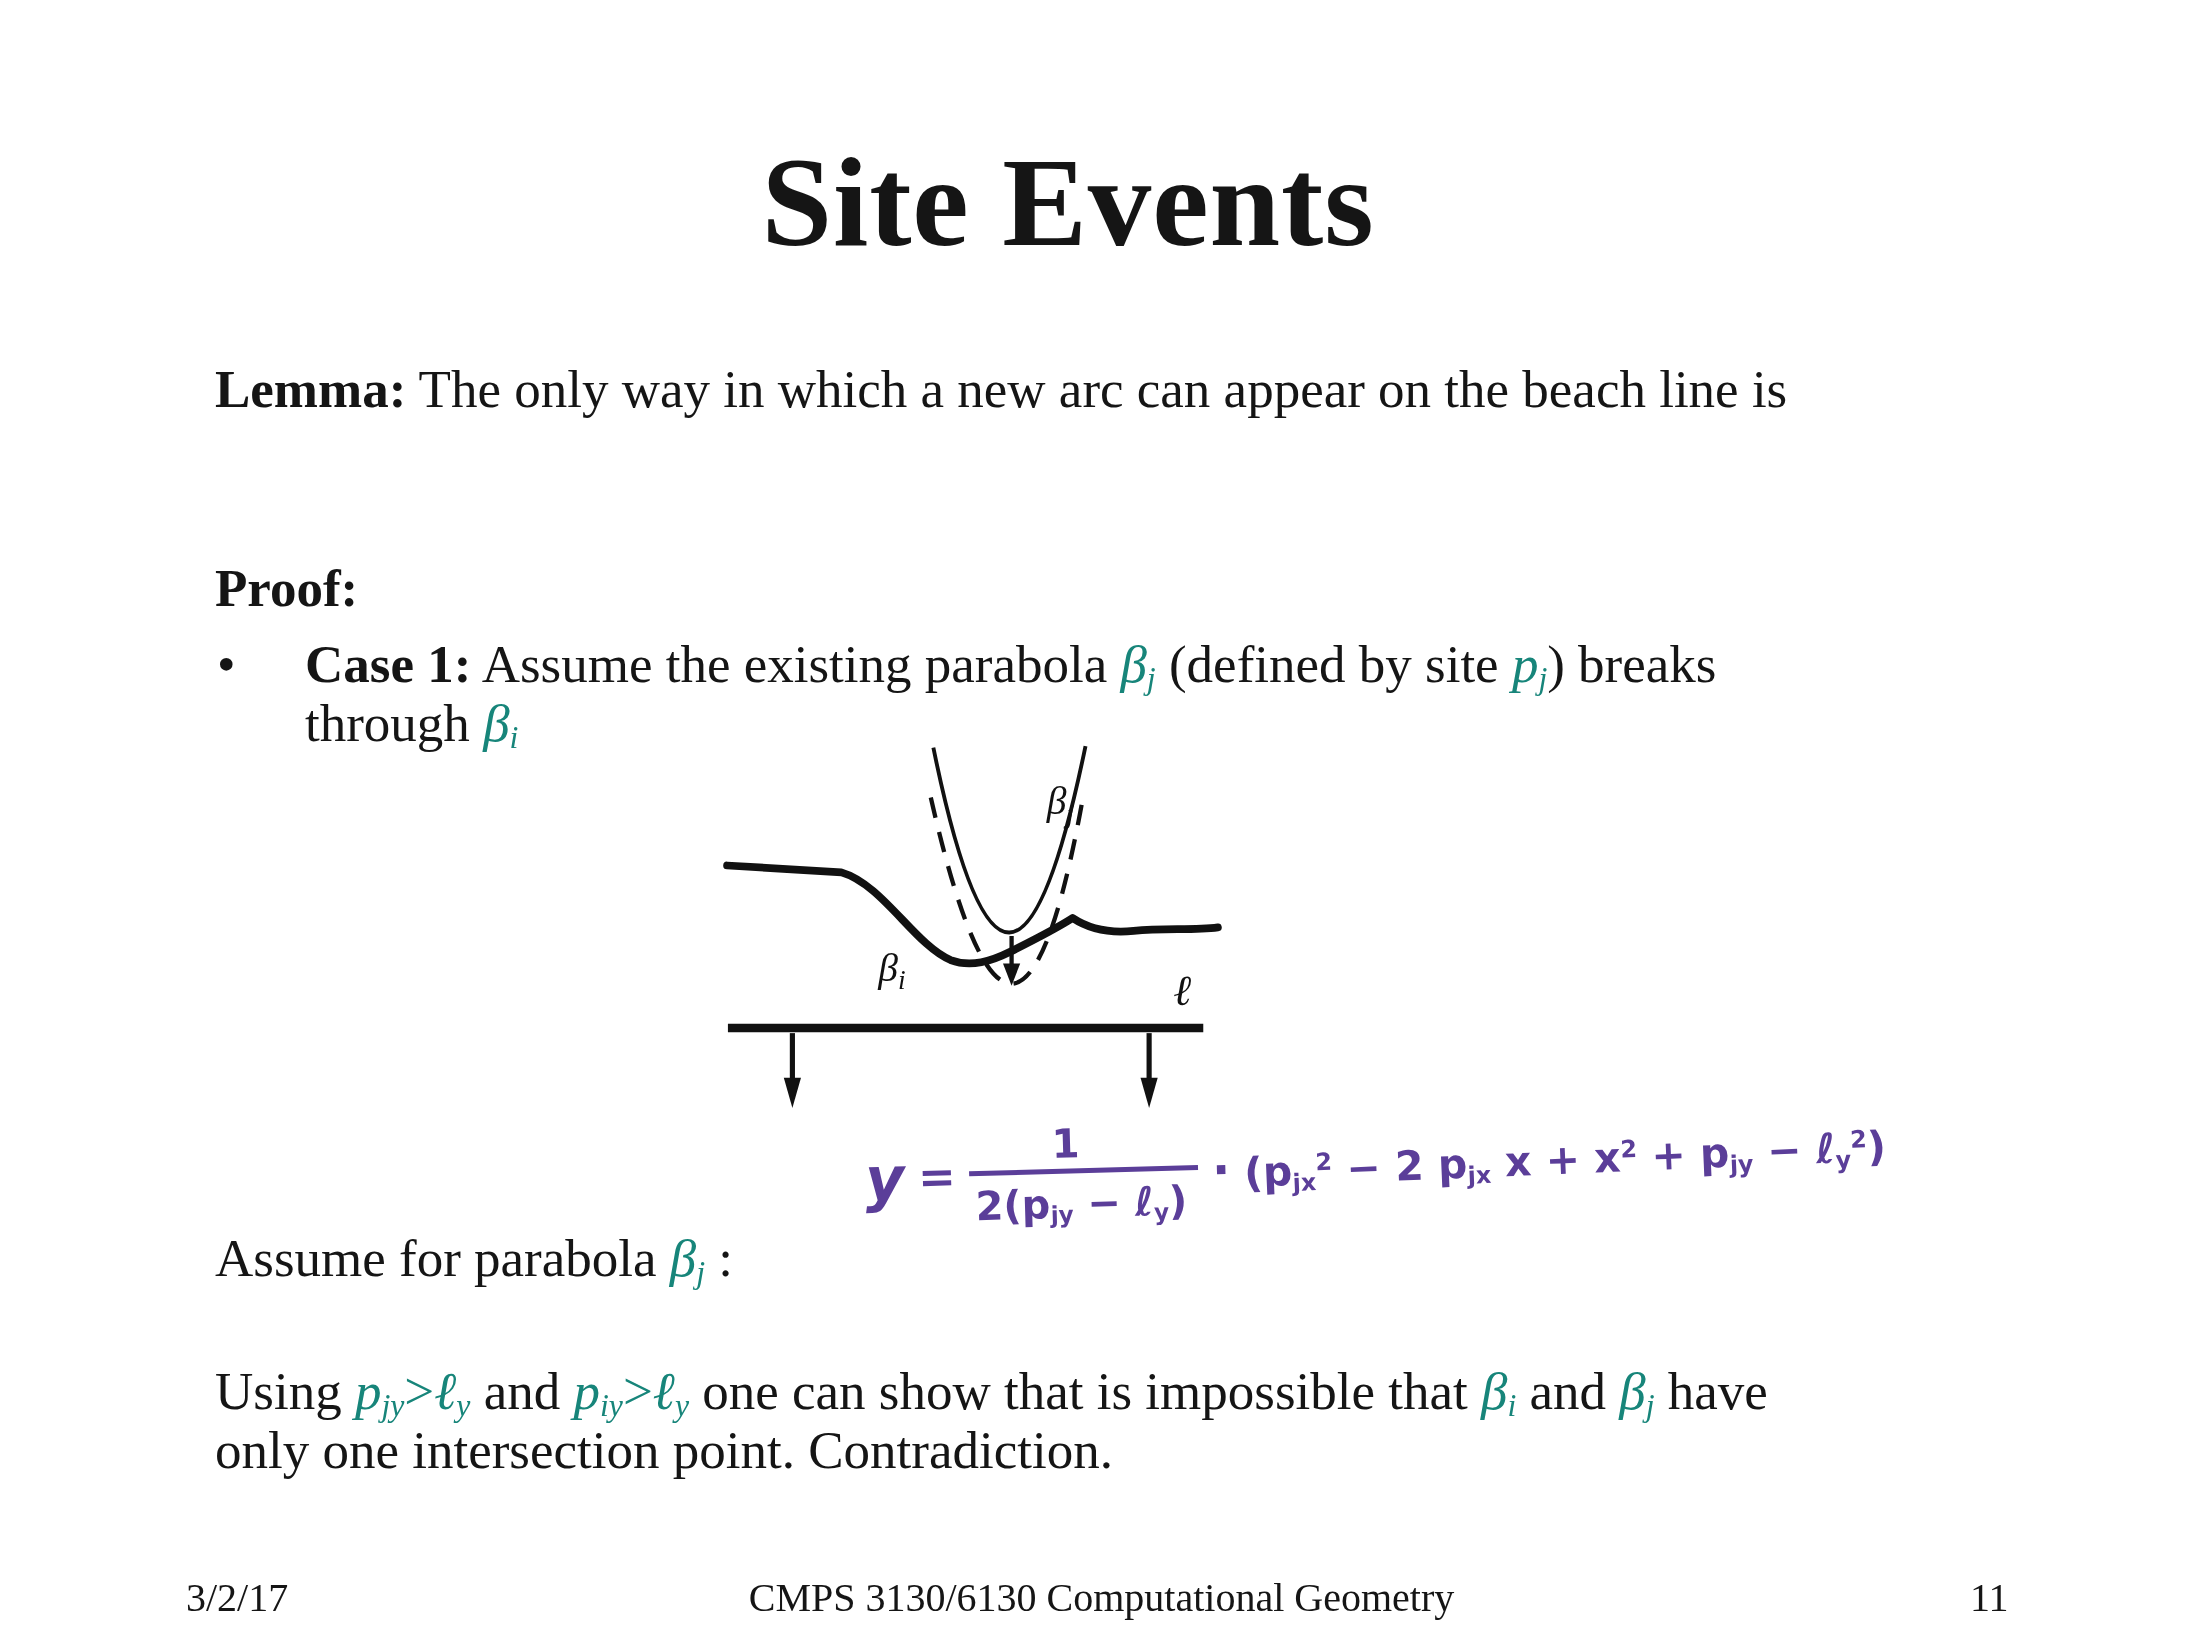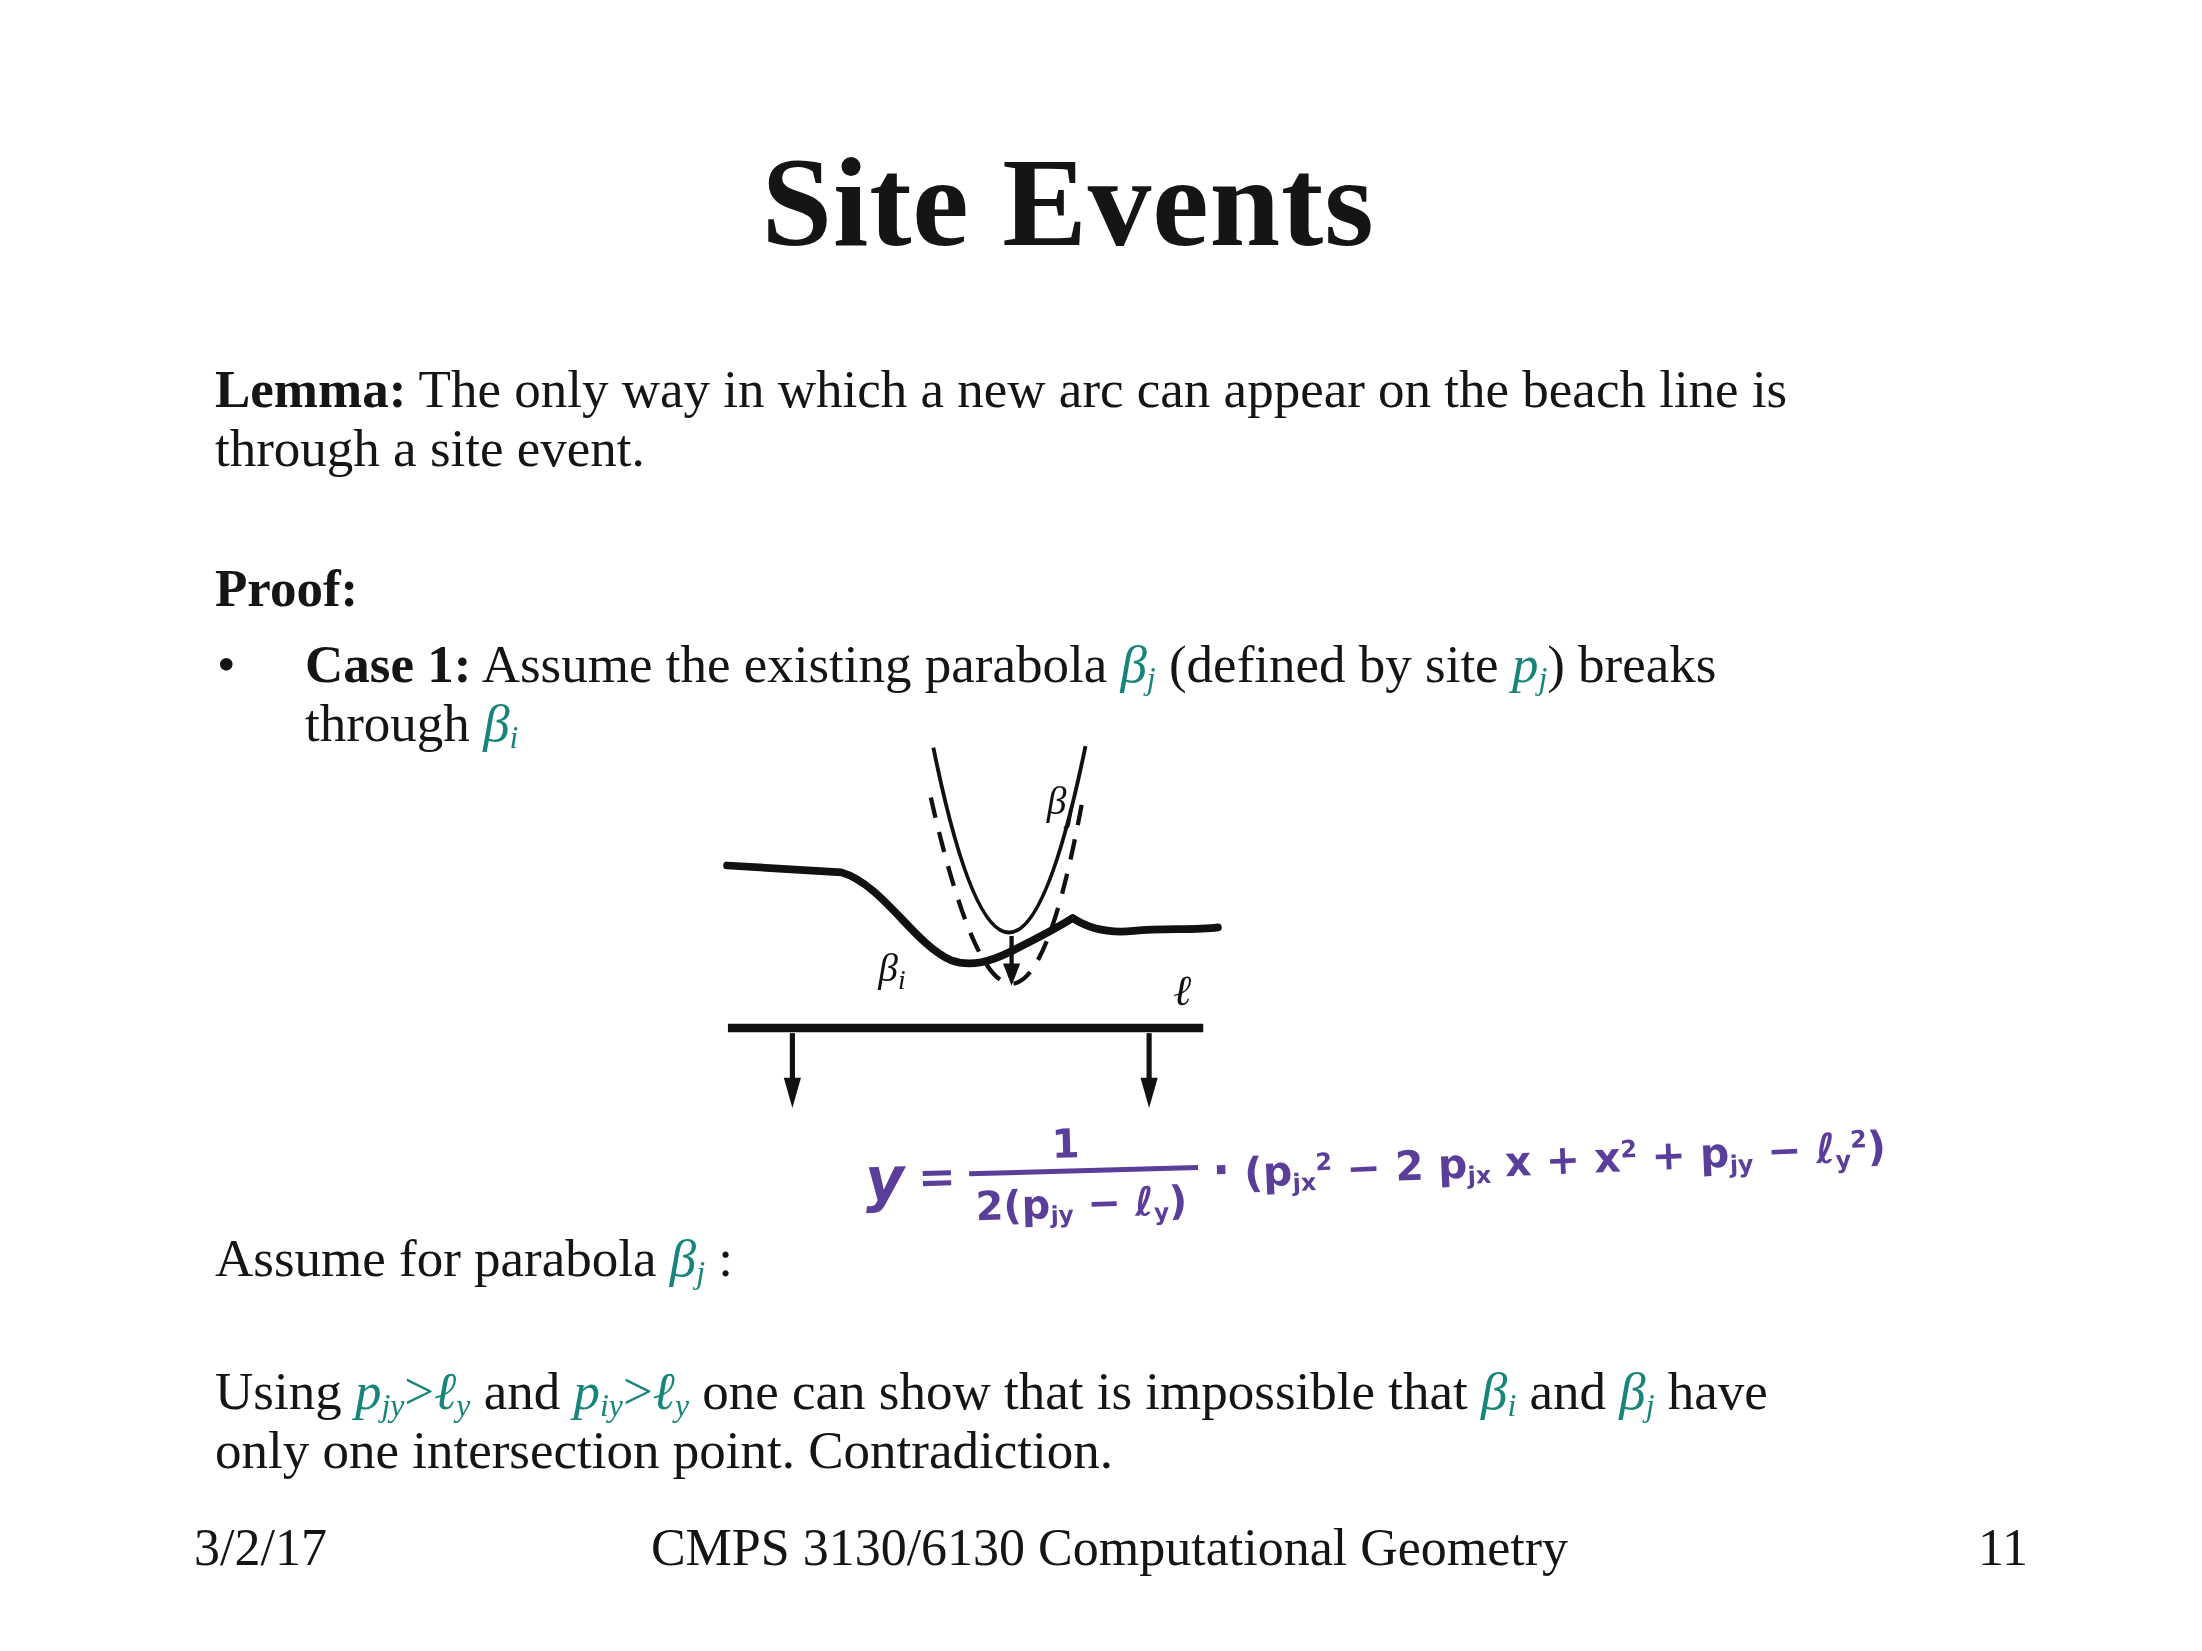--- a/index.html
+++ b/index.html
@@ -56,34 +56,33 @@
   }
   .hw .lhs{font-size:60px;font-style:italic;}
   .hw .eq{font-size:45px;}
   .hw .frac{display:inline-flex;flex-direction:column;align-items:center;}
   .hw .num{font-size:40px;padding:0 95px 1.7px 60px;}
   .hw .den{border-top:5.2px solid var(--purple);padding:6.9px 12px 0 5.2px;font-size:40px;}
   .hw .dot{font-size:48px;}
   .hw .rhs{font-size:41px;transform:rotate(-0.8deg);}
   .hw sub{font-size:0.58em;top:0.25em;}
   .hw sup{font-size:0.58em;top:-0.6em;}
-  .footer{top:1525px;font-size:52px;line-height:45px;margin-left:8px;}
+  .footer{top:1575px;font-size:40px;line-height:45px;}
   .footer-date{left:186px;}
   .footer-course{left:0;width:2203px;text-align:center;}
   .footer-page{left:1970px;}
   svg text{fill:#111;}
 </style>
 </head>
 <body>
 
 <div class="abs title">Site Events</div>
 
 <div class="abs lemma body-text">
   <b>Lemma:</b><span> The only way in which a new arc can appear on the beach line is</span><br>
-  <span>through a site event.</span>
 </div>
 
 <div class="abs proof body-text">
   <b>Proof:</b>
 </div>
 
 <div class="abs bullet body-text">•</div>
 <div class="abs case1 body-text">
   <b>Case 1:</b><span>  Assume the existing parabola </span><span class="teal it"><span>β</span><sub>j</sub></span><span> (defined by site </span><span class="teal it"><span>p</span><sub>j</sub></span><span>) breaks</span><br>
   <span>through </span><span class="teal it"><span>β</span><sub>i</sub></span>

